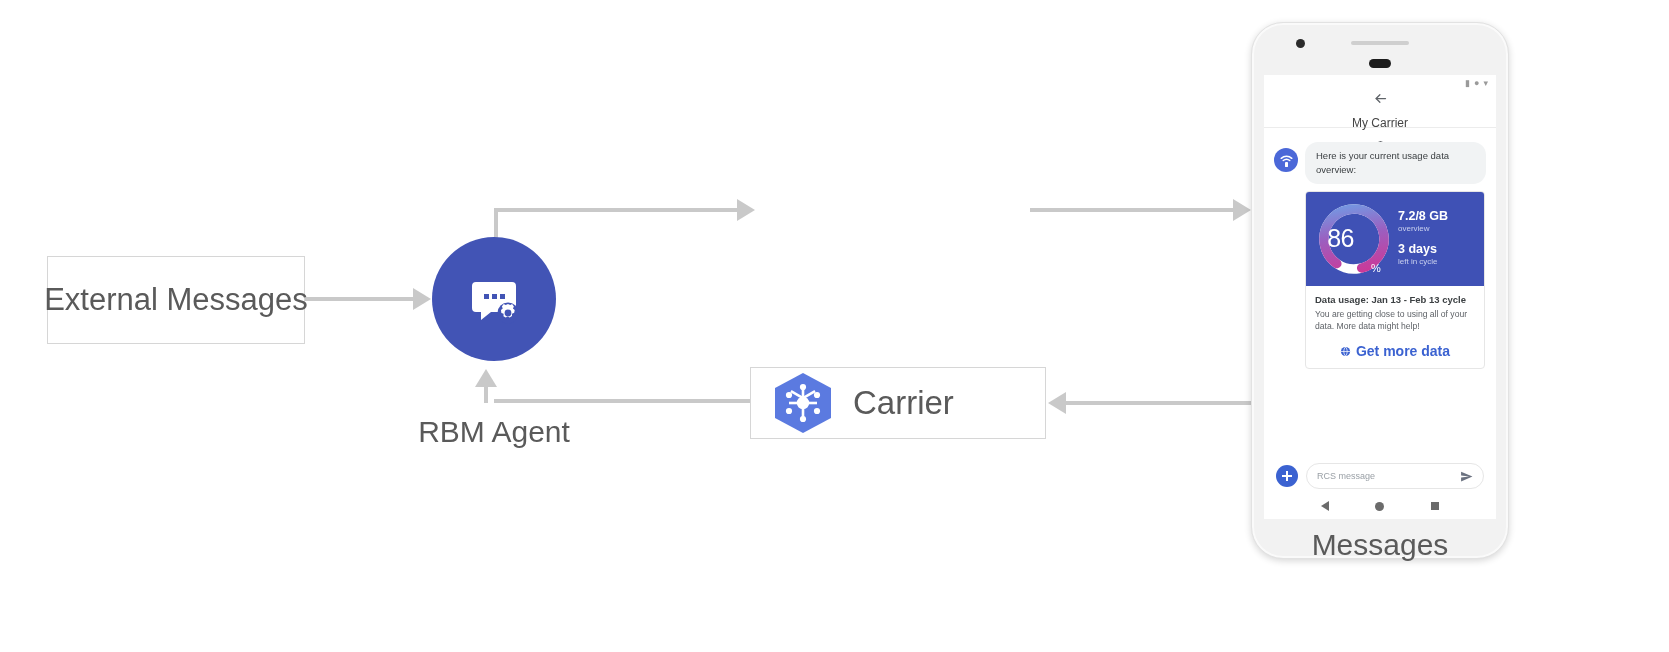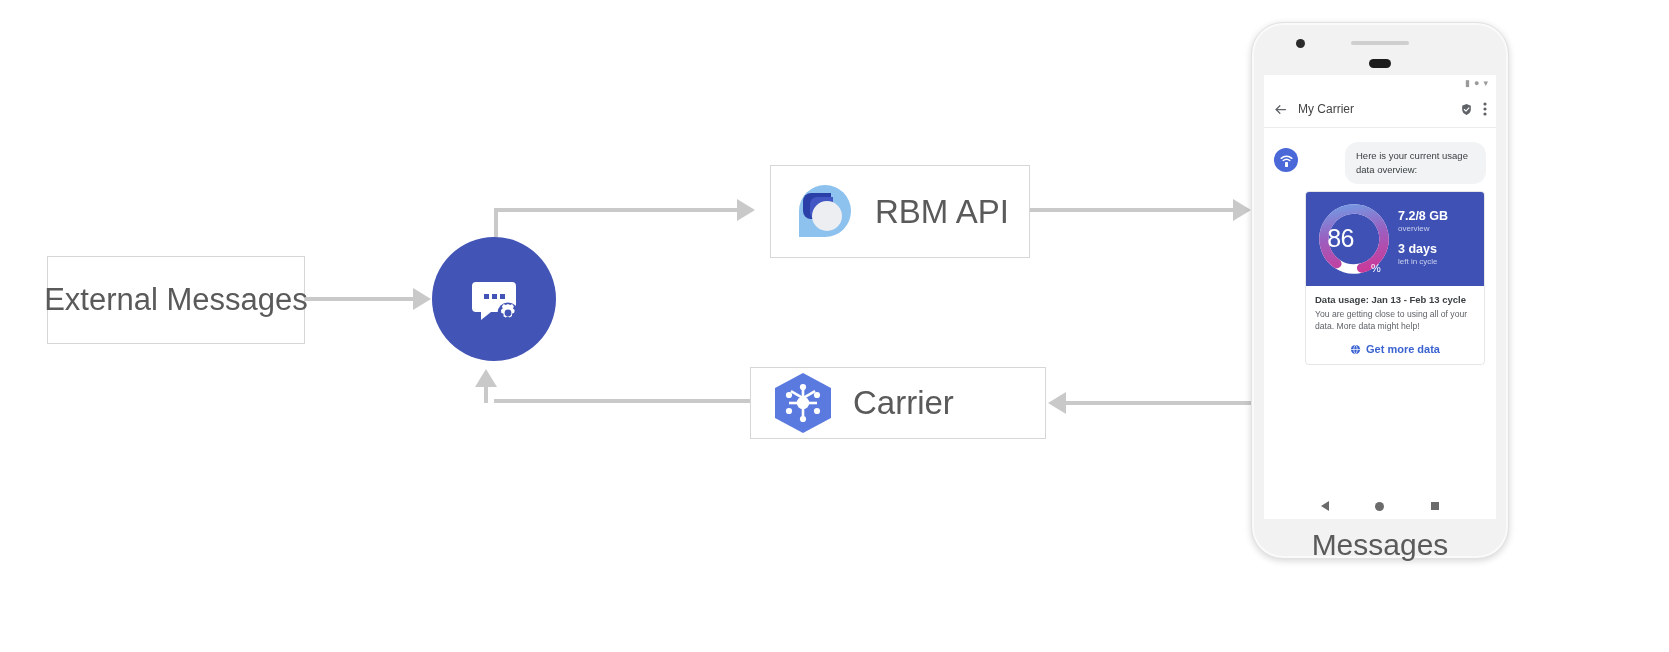--- a/index.html
+++ b/index.html
@@ -187,20 +187,21 @@
 
   
   #app-bar {
     height: 36px;
     display: flex;
     align-items: center;
     padding: 0 9px;
     gap: 10px;
     background: #ffffff;
     border-bottom: 1px solid #ececec;
+    flex-direction: column;
   }
   #app-bar-title {
     font-size: 12px;
     color: #444;
     flex: 1;
   }
   .appbar-icon { color: #5f6368; display: flex; align-items: center; }
 
   
   #conversation {
@@ -220,21 +221,20 @@
     margin-top: 6px;
   }
   #bot-bubble {
     background: #f1f3f4;
     border-radius: 13px;
     padding: 7px 11px;
     font-size: 9.5px;
     line-height: 1.45;
     color: #3c4043;
     max-width: 168px;
-    margin-left: 40px;
   }
 
   
   #rich-card {
     margin: 7px 0 0 31px;
     width: 178px;
     border: 1px solid #e6e6e6;
     border-radius: 4px;
     overflow: hidden;
     background: #fff;
@@ -308,21 +308,21 @@
   }
   #card-action {
     display: flex;
     align-items: center;
     justify-content: center;
     gap: 5px;
     padding: 7px 0 9px 0;
   }
   #card-action-label {
     color: #3b62d1;
-    font-size: 11px;
+    font-size: 14px;
     font-weight: bold;
   }
 
   
   #composer {
     position: absolute;
     left: 0; right: 0;
     bottom: 30px;
     display: flex;
     align-items: center;
@@ -432,32 +432,22 @@
         <rect x="29" y="26" width="5" height="5" fill="#4254b5"></rect>
         <rect x="37" y="26" width="5" height="5" fill="#4254b5"></rect>
         <g transform="translate(45,45)">
           <circle cx="0" cy="0" r="10.5" fill="#4254b5"></circle>
           <path d="M0,-8.6 L2.1,-7.6 L3.9,-8.6 L5.6,-6.3 L4.7,-4.3 L6.4,-2.9 L5.9,-0.2 L3.8,0.6 L3.8,2.8 L1.6,4.3 L-0.3,3.3 L-2.2,4.4 L-4.3,3 L-4.2,0.8 L-6.3,-0.1 L-6.7,-2.8 L-5,-4.2 L-5.8,-6.2 L-4.1,-8.5 L-2.2,-7.6 Z" fill="#ffffff" transform="scale(1.05)"></path>
           <circle cx="0" cy="0" r="3.4" fill="#4254b5"></circle>
         </g>
       </svg>
     </span>
   </div>
-
-  <div class="node-box" id="rbm-api-box">
-    <span style="display:flex;">
-      <svg width="74" height="74" viewBox="0 0 74 74">
-        <path d="M10 36 a26 26 0 0 1 26 -26 h26 v26 a26 26 0 0 1 -26 26 a26 26 0 0 1 -26 -26 z" transform="rotate(180 37 36)" fill="#8dc2ee"></path>
-        <path d="M24 18 h20 v16 a10 10 0 0 1 -10 10 h-10 a8 8 0 0 1 -8 -8 v-10 a8 8 0 0 1 8 -8 z" fill="#2b3fa8"></path>
-        <path d="M30 22 h16 v14 a9 9 0 0 1 -9 9 h-7 a7 7 0 0 1 -7 -7 v-9 a7 7 0 0 1 7 -7 z" fill="#4256c4"></path>
-        <circle cx="40" cy="41" r="15" fill="#eceef2"></circle>
-      </svg>
-    </span>
-    <span class="node-label">RBM API</span>
-  </div>
+  <div id="rbm-agent-label">RBM Agent</div>
+
 
   <div class="node-box" id="webhook-box">
     <span style="display:flex;">
       <svg width="72" height="70" viewBox="0 0 72 70">
         <polygon points="36,5 64,20 64,50 36,65 8,50 8,20" fill="#5b7ae0"></polygon>
         <polygon points="36,5 64,20 64,50 36,65 8,50 8,20" fill="none"></polygon>
         <g fill="#ffffff">
           <circle cx="36" cy="35" r="6.2"></circle>
           <circle cx="36" cy="19" r="3.1"></circle>
           <circle cx="36" cy="51" r="3.1"></circle>
@@ -565,20 +555,31 @@
               <svg width="11" height="11" viewBox="0 0 24 24">
                 <circle cx="12" cy="12" r="10" fill="#3b62d1"></circle>
                 <path d="M2 12 h20 M12 2 a15 15 0 0 1 0 20 a15 15 0 0 1 0 -20" fill="none" stroke="#ffffff" stroke-width="1.6"></path>
               </svg>
             </span>
             <span id="card-action-label">Get more data</span>
           </div>
         </div>
       </div>
 
+      <div id="composer">
+        <div id="composer-add"></div>
+        <div id="composer-field">
+          <span id="composer-placeholder">RCS message</span>
+          <span style="display:flex;">
+            <svg width="13" height="13" viewBox="0 0 24 24">
+              <path d="M2 21 L23 12 L2 3 L2 10 L17 12 L2 14 Z" fill="#6b7280"></path>
+            </svg>
+          </span>
+        </div>
+      </div>
 
       <div id="nav-bar">
         <span class="nav-back"></span>
         <span class="nav-home"></span>
         <span class="nav-recent"></span>
       </div>
 
     </div>
   </div>
 

